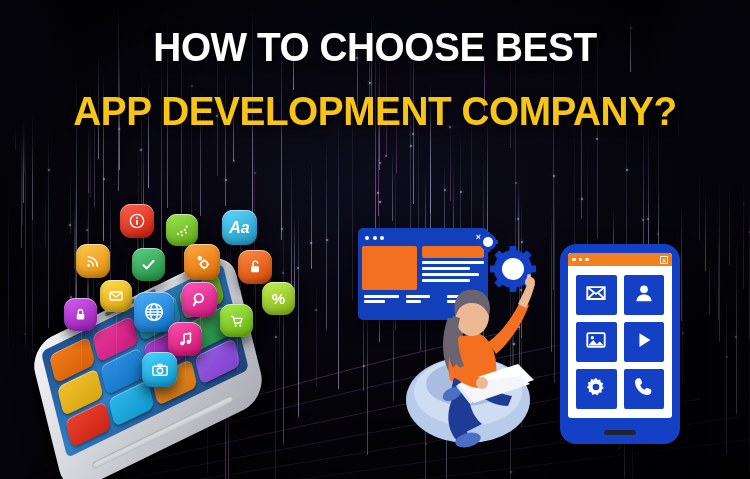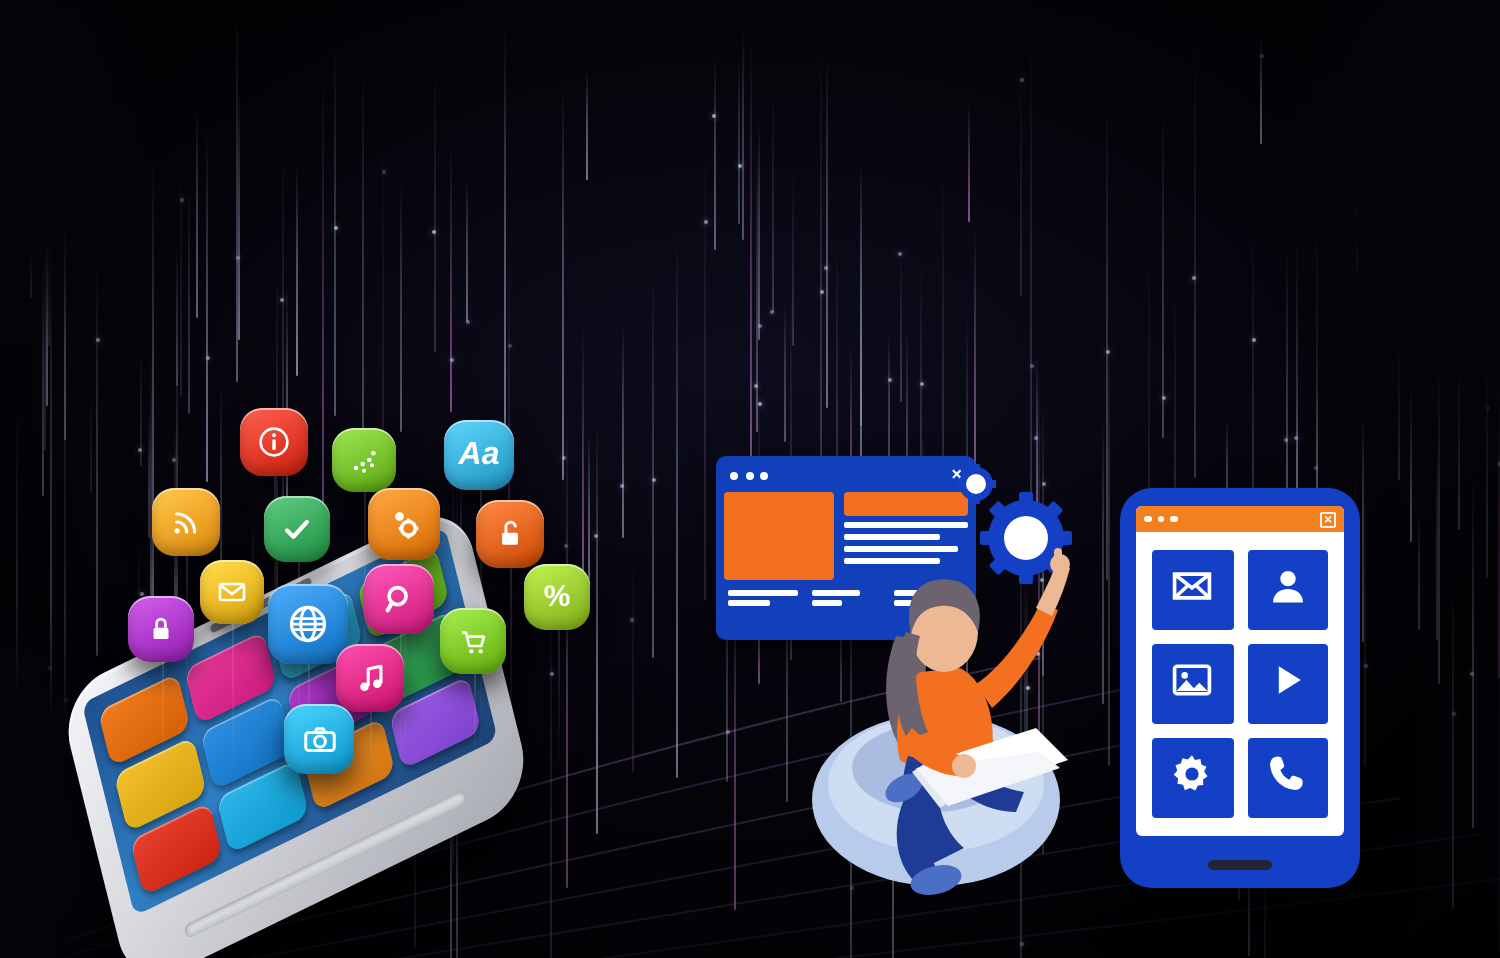--- a/index.html
+++ b/index.html
@@ -443,20 +443,24 @@
       <path d="M90,190  C260,174 470,142 780,98" stroke="rgba(150,115,195,.22)"></path>
       <path d="M150,190 C300,180 500,156 810,118" stroke="rgba(180,125,200,.18)"></path>
     </g>
   </svg>
 
   <div class="vignette"></div>
   <div class="corner-dark tl"></div>
   <div class="corner-dark bl"></div>
   <div class="corner-dark tr"></div>
 
+  <div class="headline">
+    <div class="line l1">HOW TO CHOOSE BEST</div>
+    <div class="line l2">APP DEVELOPMENT COMPANY?</div>
+  </div>
 
   <div class="left-scene">
 
     <div class="phone3d">
       <div class="body"></div>
       <div class="speaker"></div>
       <div class="screen" id="phone-screen">
           <div class="scr-ico" style="background: linear-gradient(160deg, rgb(240, 124, 31) 0%, rgb(212, 96, 3) 100%);"></div>
           <div class="scr-ico" style="background: linear-gradient(160deg, rgb(232, 57, 154) 0%, rgb(204, 29, 126) 100%);"></div>
           <div class="scr-ico" style="background: linear-gradient(160deg, rgb(63, 182, 224) 0%, rgb(35, 154, 196) 100%);"></div>

